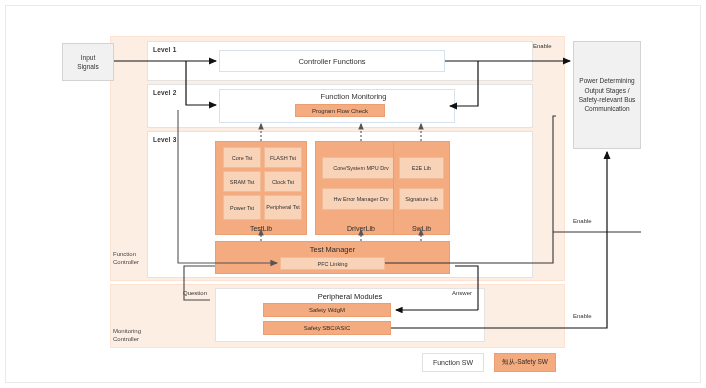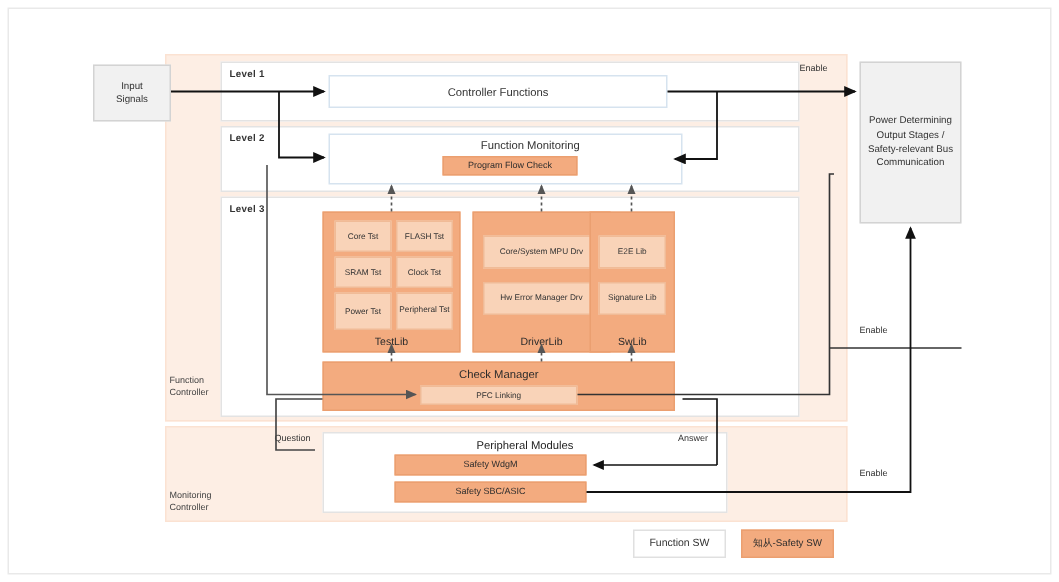--- a/index.html
+++ b/index.html
@@ -147,21 +147,21 @@
   <div class="abs or-lite ctr" style="left:322px;top:157px;width:78px;height:22px;">Core/System MPU Drv</div>
   <div class="abs or-lite ctr" style="left:322px;top:188px;width:78px;height:22px;">Hw Error Manager Drv</div>
 
   <div class="abs or-grp" style="left:393px;top:141px;width:57px;height:94px;">
     <div class="grp-title">SwLib</div>
   </div>
   <div class="abs or-lite ctr" style="left:399px;top:157px;width:45px;height:22px;">E2E Lib</div>
   <div class="abs or-lite ctr" style="left:399px;top:188px;width:45px;height:22px;">Signature Lib</div>
 
   <div class="abs or-grp" style="left:215px;top:241px;width:235px;height:33px;">
-    <div class="ctr" style="height:14px;font-size:7.5px;color:#2b2b2b;">Check Manager</div>
+    <div class="ctr" style="height:14px;font-size:7.5px;color:#2b2b2b;">Test Manager</div>
   </div>
   <div class="abs or-lite ctr" style="left:280px;top:257px;width:105px;height:13px;">PFC Linking</div>
 
   <div class="abs level-panel" style="left:215px;top:288px;width:270px;height:54px;">
     <div class="ctr" style="height:15px;font-size:7.5px;">Peripheral Modules</div>
   </div>
   <div class="abs or ctr" style="left:263px;top:303px;width:128px;height:14px;">Safety WdgM</div>
   <div class="abs or ctr" style="left:263px;top:321px;width:128px;height:14px;">Safety SBC/ASIC</div>
 
   <div class="abs edge-label" style="left:183px;top:290px;">Question</div>

